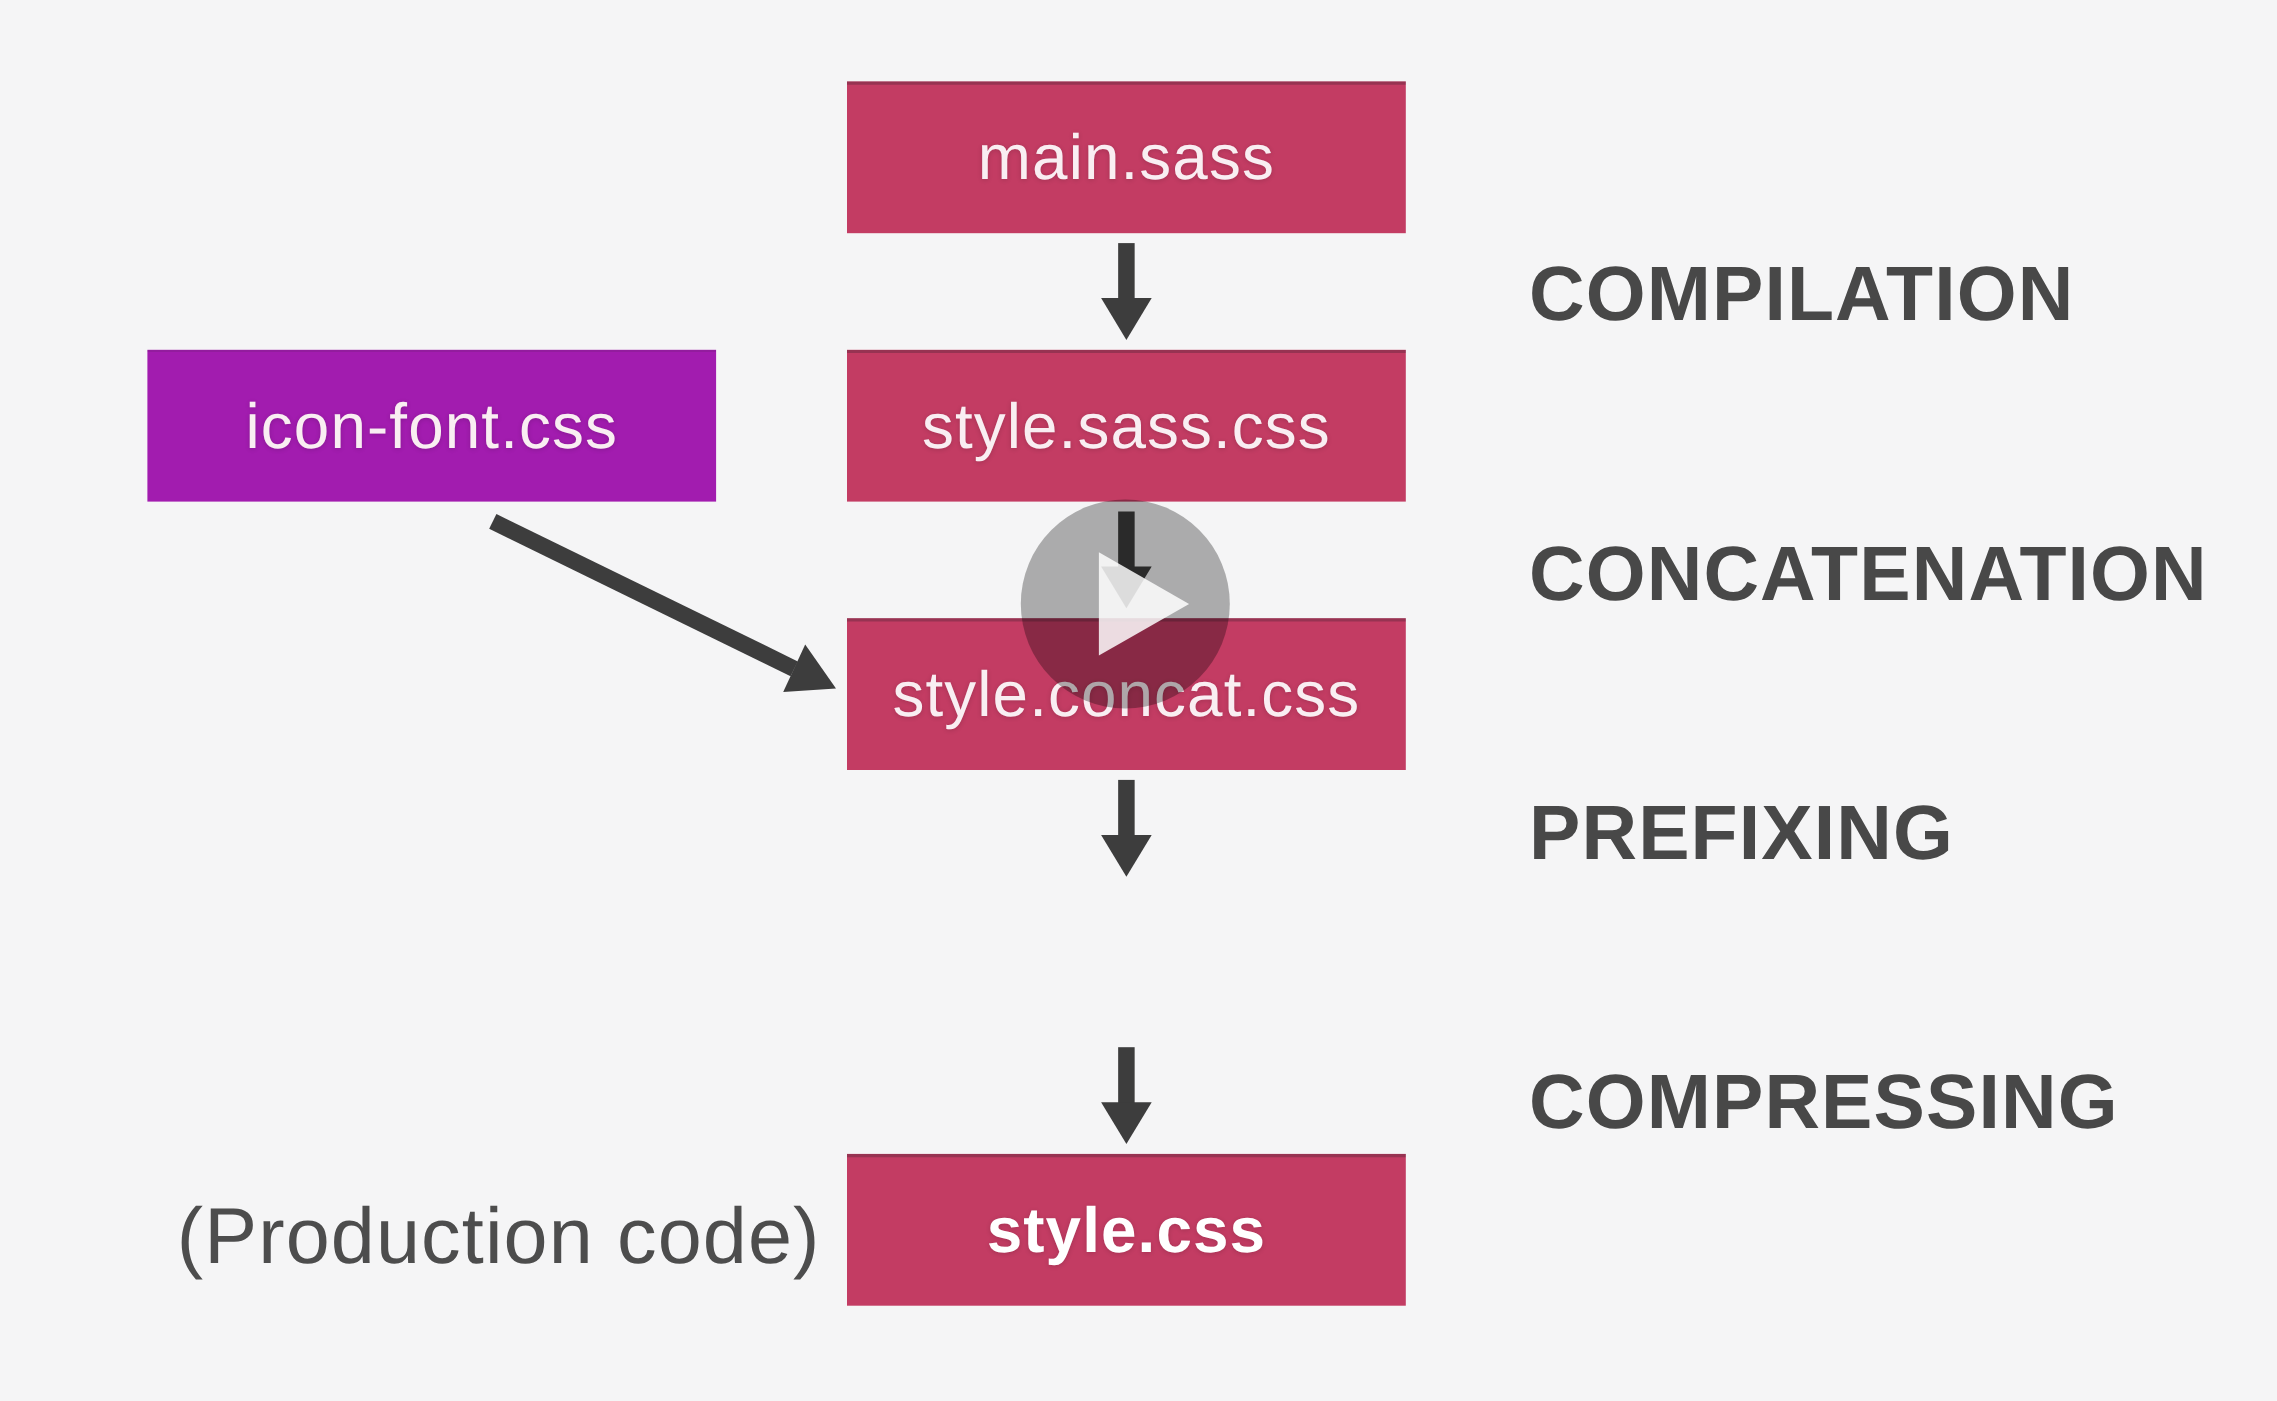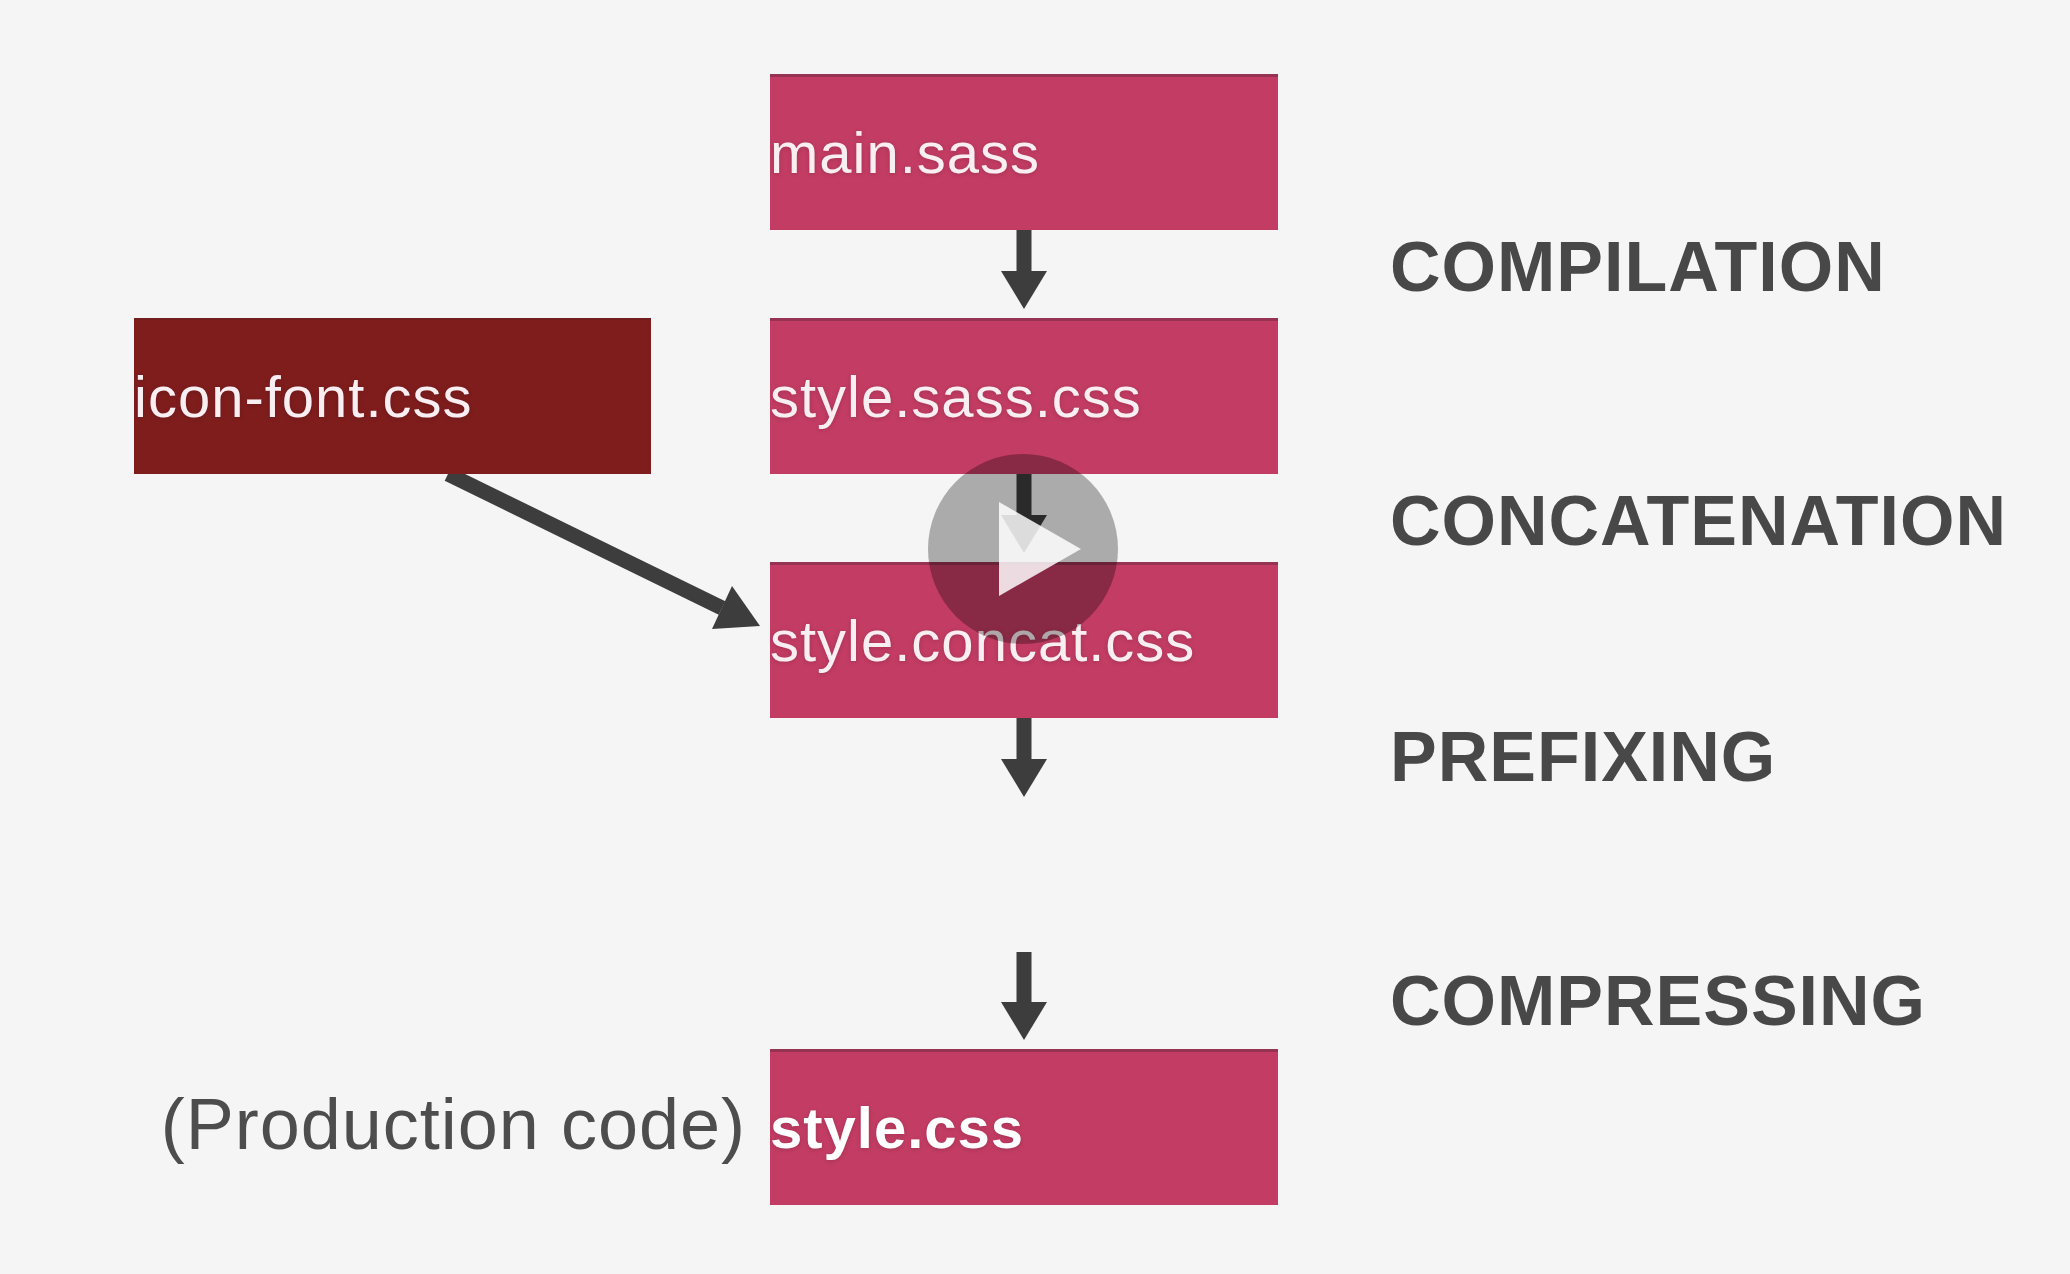--- a/index.html
+++ b/index.html
@@ -10,26 +10,26 @@
     font-family:"Liberation Sans","DejaVu Sans",sans-serif;
     -webkit-font-smoothing:antialiased;
   }
   .canvas{
     position:relative;width:2070px;height:1274px;overflow:hidden;
     background:#f5f5f6;
   }
   .arrows{position:absolute;left:0;top:0;width:2070px;height:1274px;}
 
   .box{
-    position:absolute;left:770px;width:508px;height:156px;
-    display:flex;align-items:center;justify-content:flex-start;
+    position:absolute;left:770px;width:508px;height:138px;
+    display:flex;align-items:center;justify-content:center;
     box-shadow:inset 0 3px 0 rgba(40,30,40,0.28);
   }
   .box.primary{background:#c33c63;}
-  .box.secondary{background:#7f1d1d;left:134px;width:517px;box-shadow:inset 0 2px 0 rgba(40,30,40,0.12);}
+  .box.secondary{background:#a21caf;left:134px;width:517px;box-shadow:inset 0 2px 0 rgba(40,30,40,0.12);}
   .box .lbl{
     color:#f9eef2;font-size:58px;font-weight:300;letter-spacing:1px;
     text-shadow:0 1px 5px rgba(0,0,0,0.16);
     white-space:nowrap;
   }
   .box .lbl.strong{color:#ffffff;font-weight:700;letter-spacing:1px;}
 
   .stage{
     position:absolute;left:1390px;height:60px;line-height:60px;
     color:#484848;font-size:70px;font-weight:700;letter-spacing:1px;

